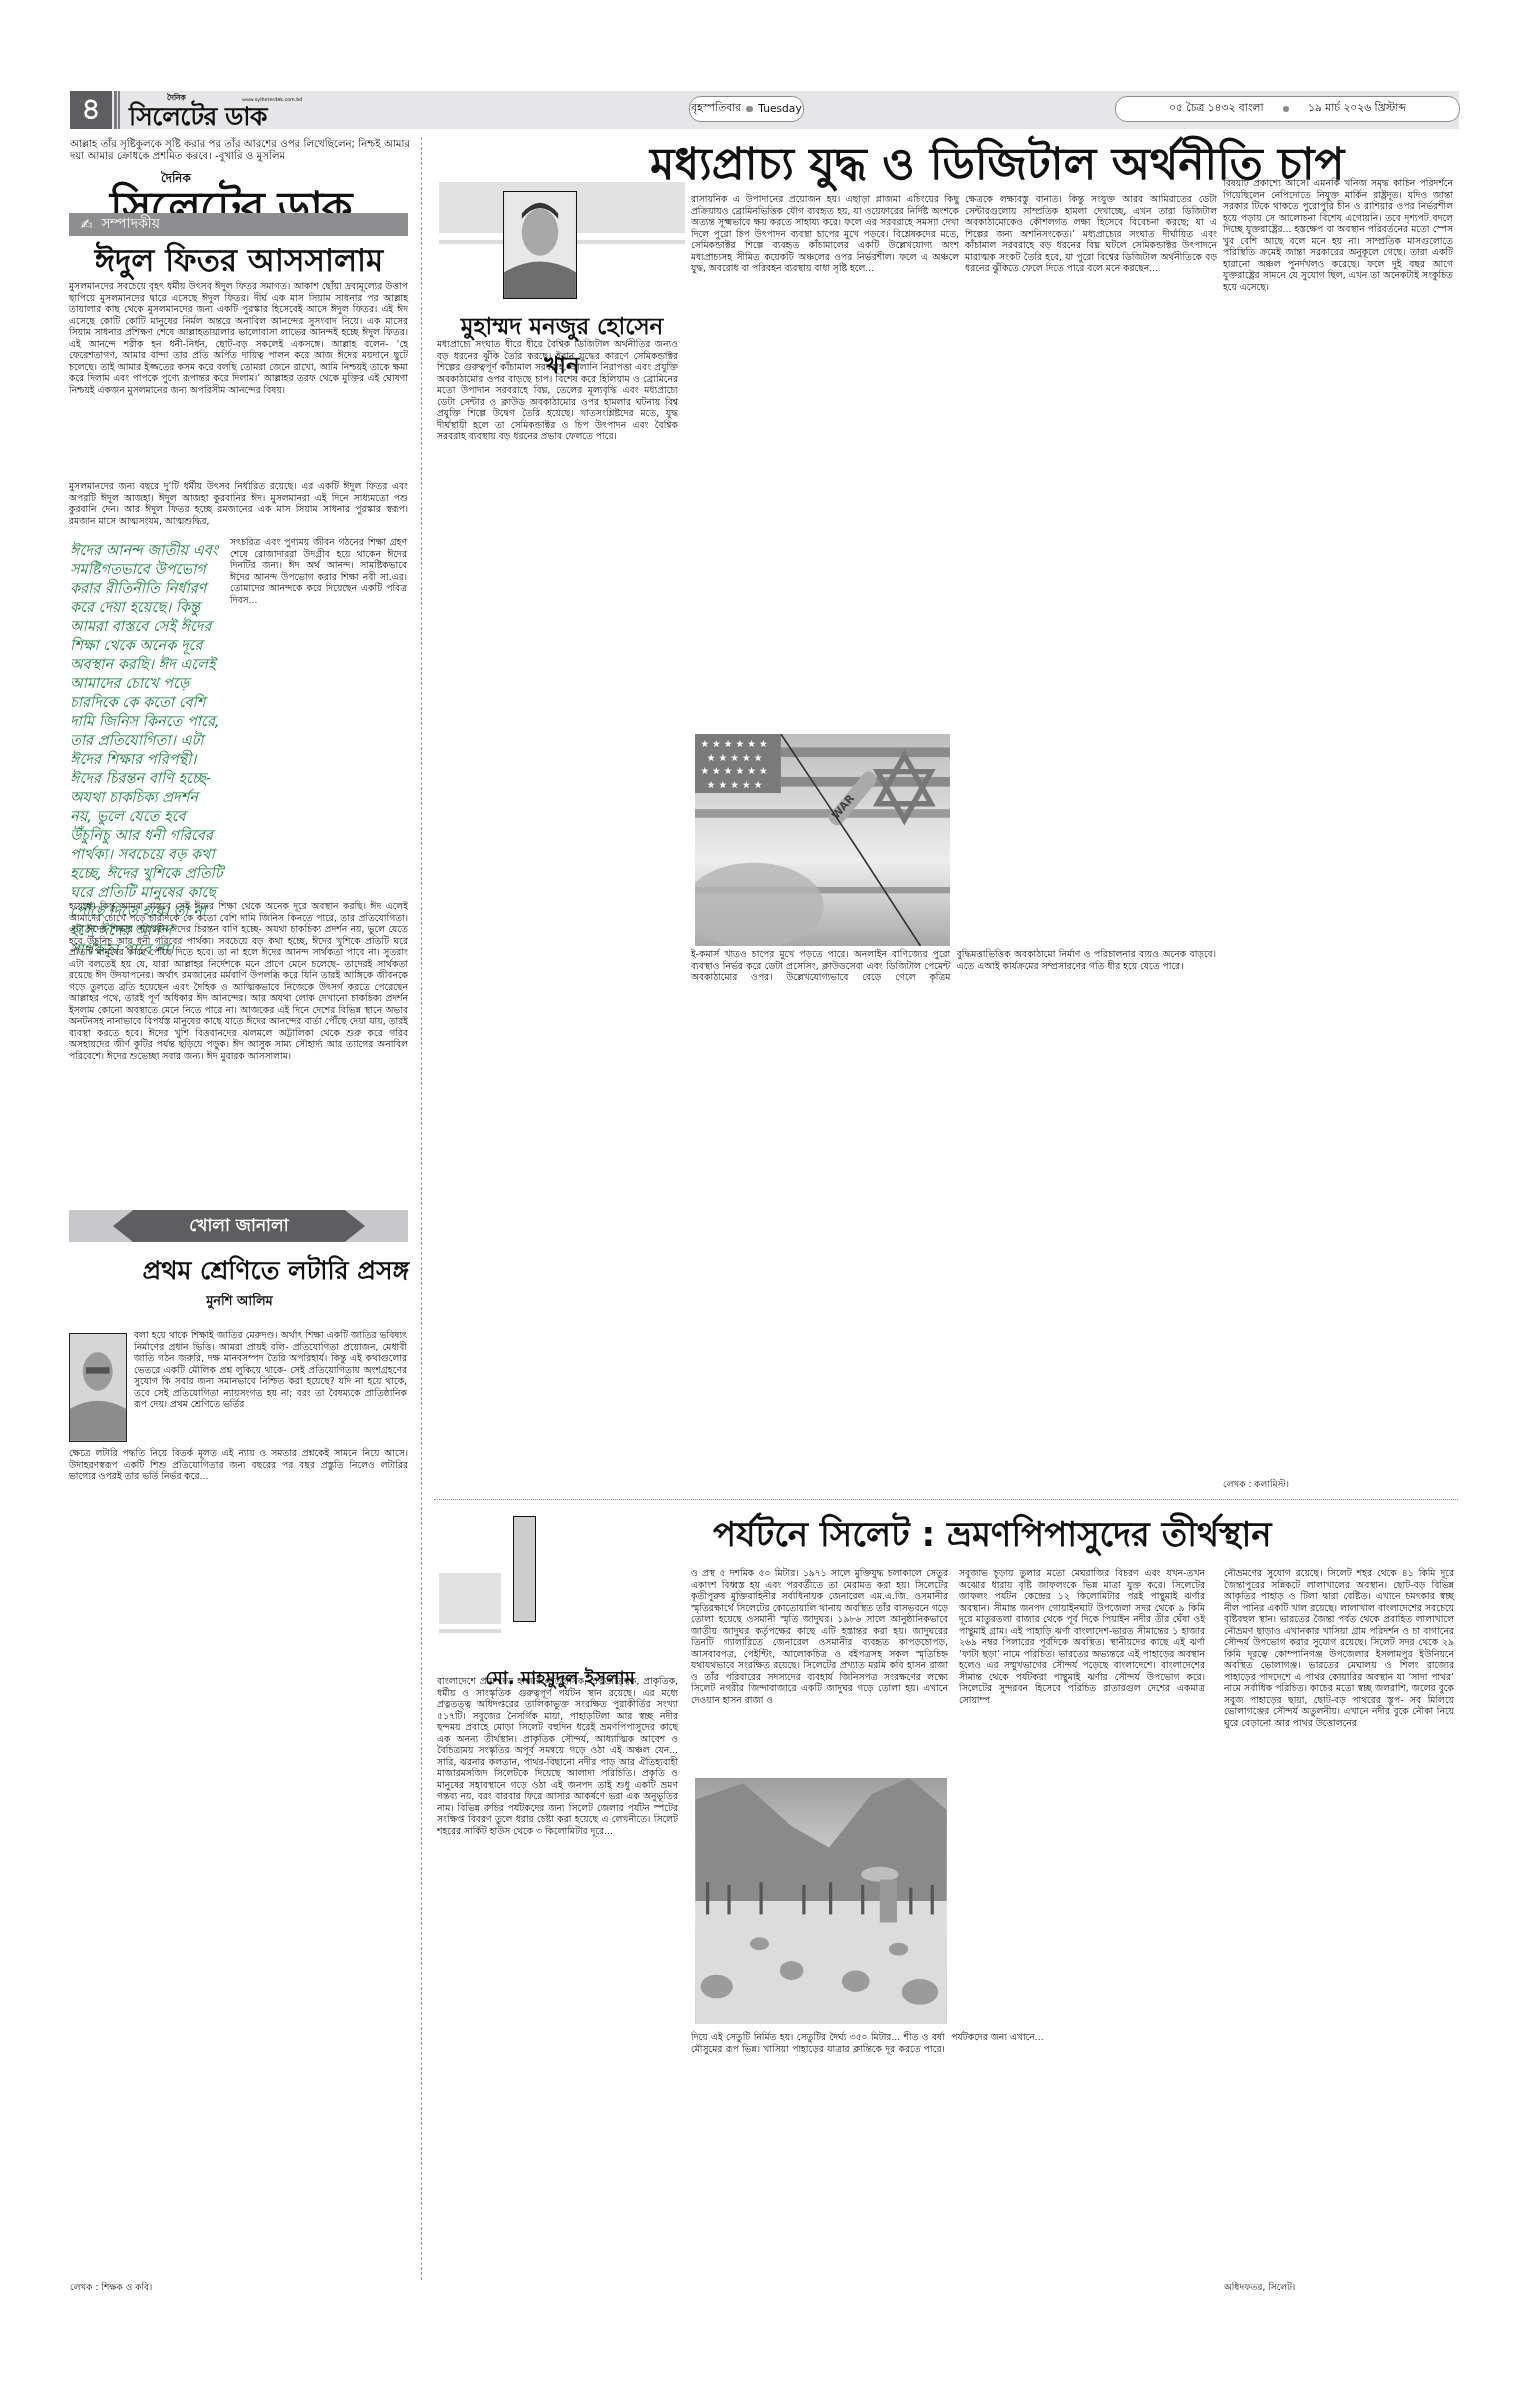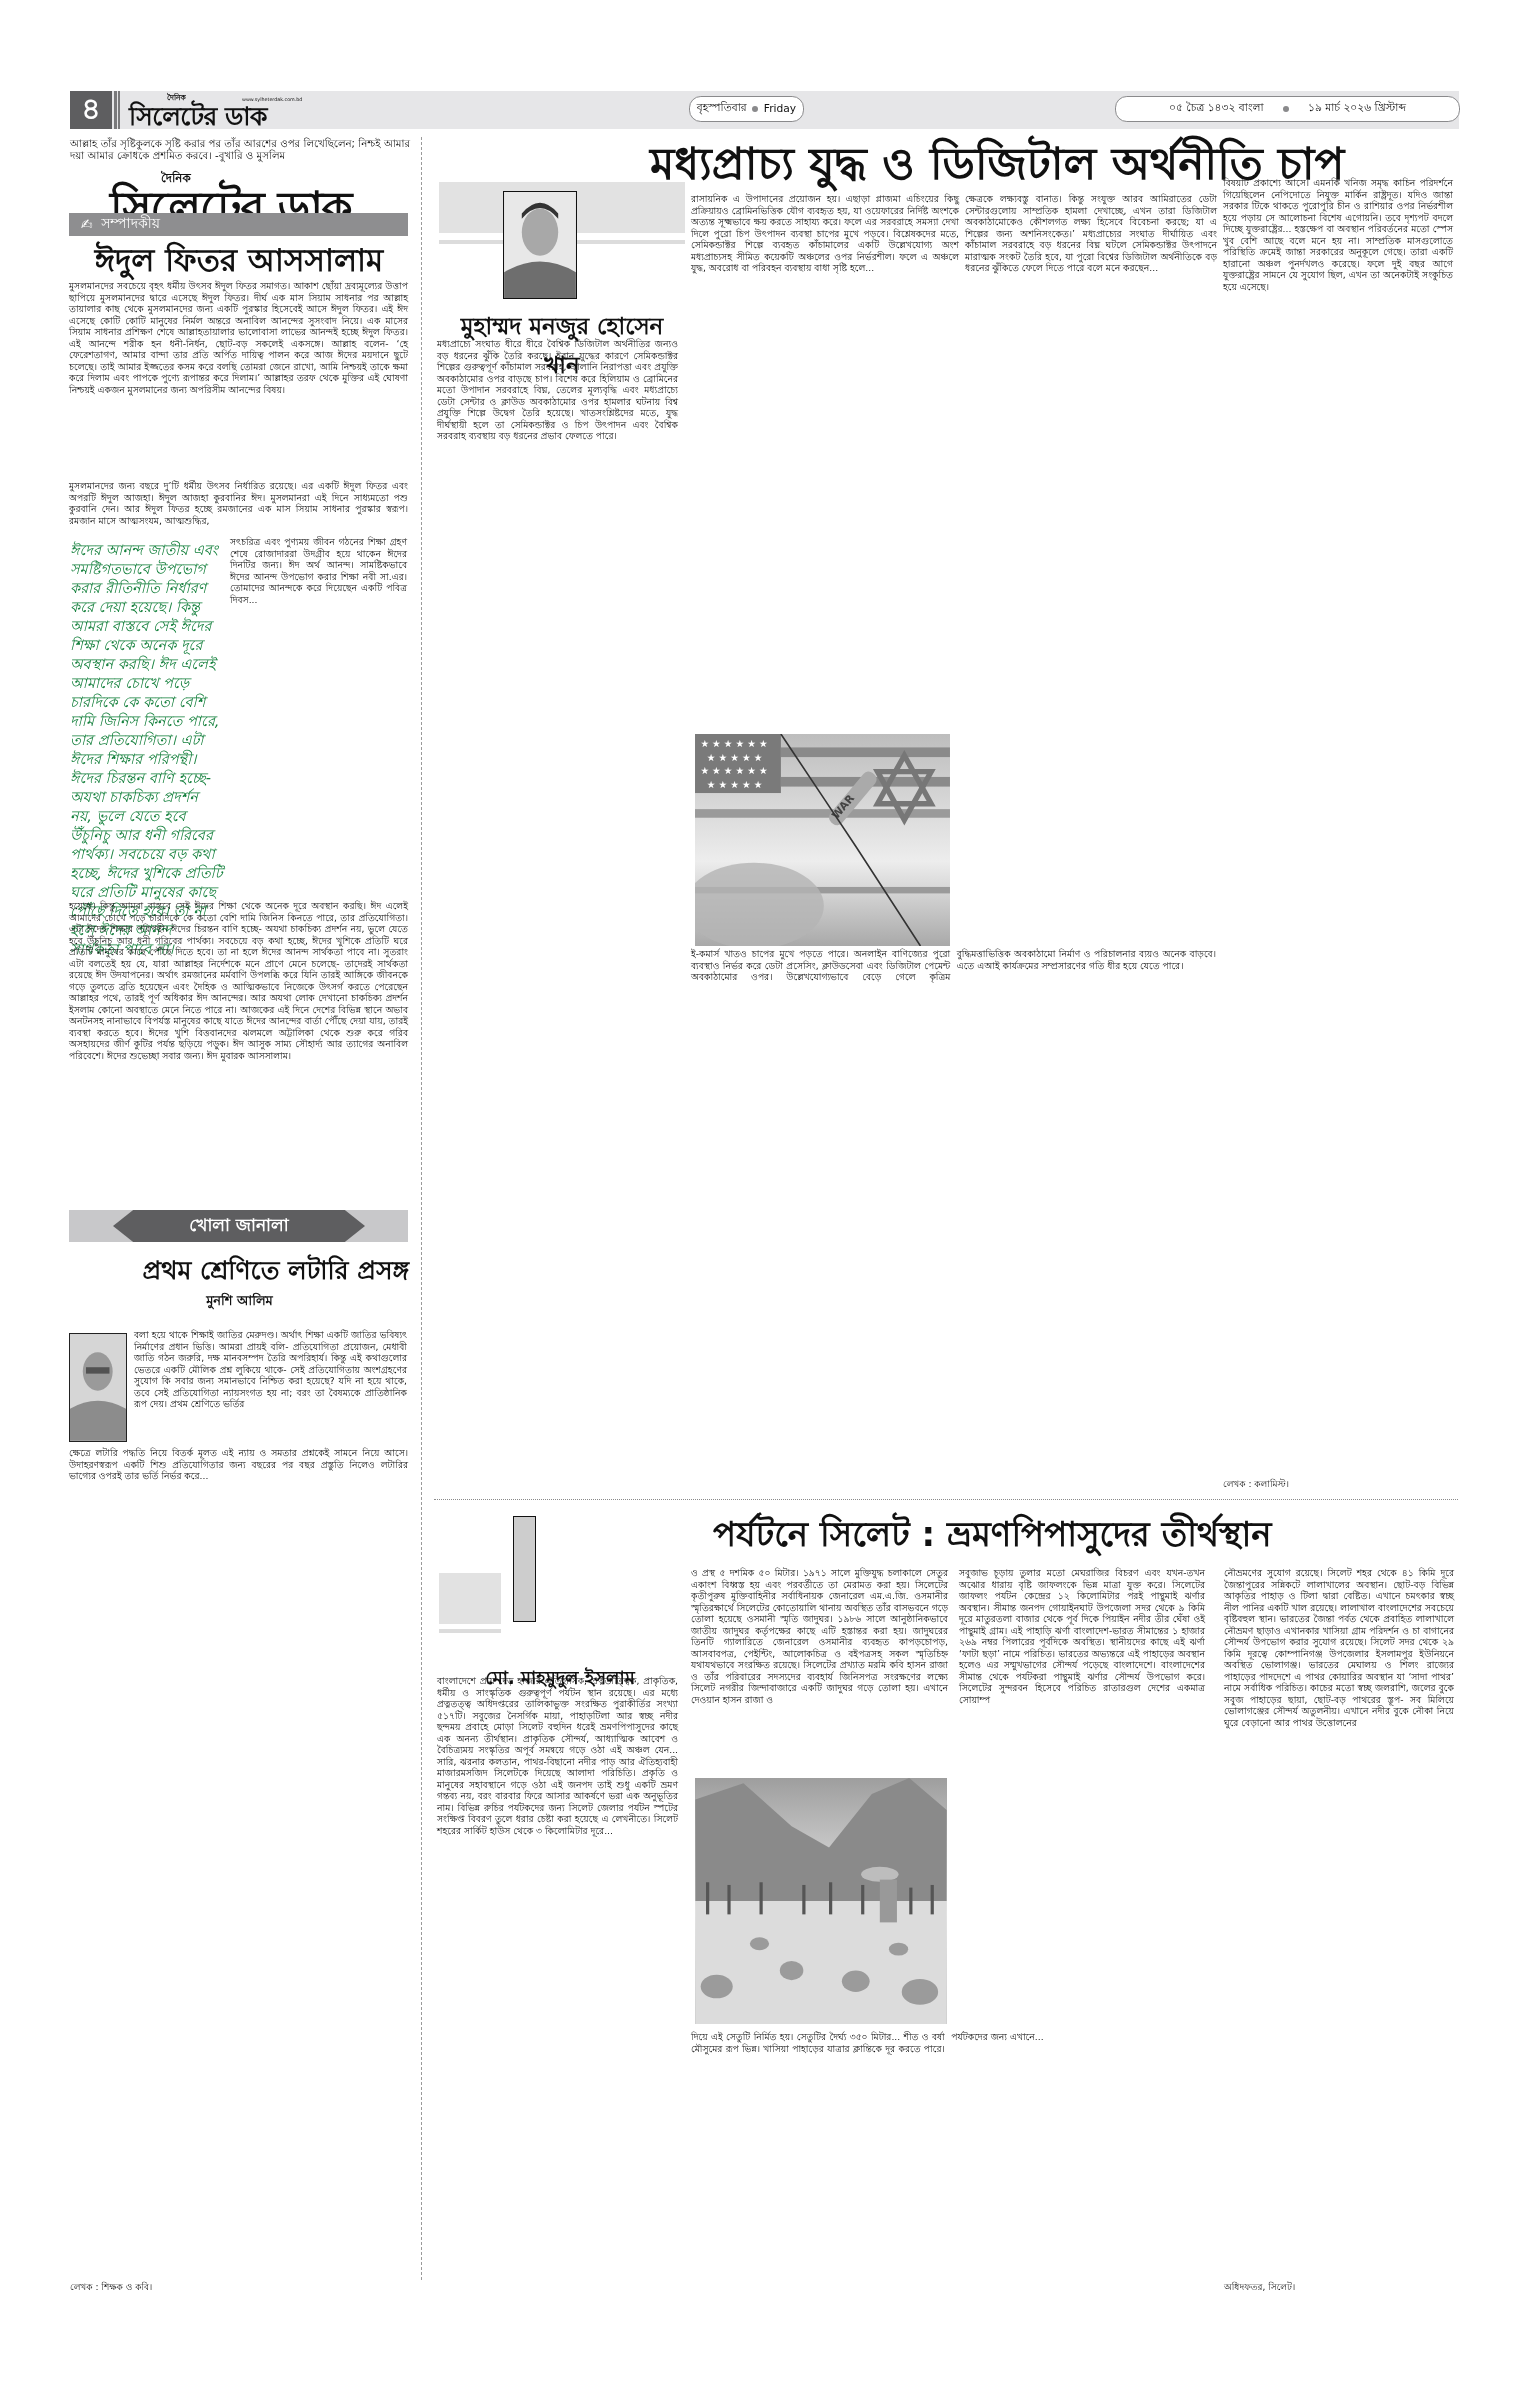--- a/index.html
+++ b/index.html
@@ -88,21 +88,21 @@
 <div class="abs vbar" style="left:114px"></div>
 <div class="abs vbar" style="left:118px;width:1.6px"></div>
 <div id="logo-small" class="abs">
   <span class="daily">দৈনিক</span>
   <span class="name">সিলেটের ডাক</span>
   <span class="url">www.sylheterdak.com.bd</span>
 </div>
 <div id="pill-day" class="abs pill">
   <span>বৃহস্পতিবার</span>
   <span class="dot"></span>
-  <span>Friday</span>
+  <span>Tuesday</span>
 </div>
 <div id="pill-date" class="abs pill">
   <span>০৫ চৈত্র ১৪৩২ বাংলা</span>
   <span class="dot"></span>
   <span>১৯ মার্চ ২০২৬ খ্রিস্টাব্দ</span>
 </div>
 
 <div class="abs vrule" style="left:421px;top:137px;height:2143px"></div>
 
 <div id="hadith" class="abs">আল্লাহ তাঁর সৃষ্টিকুলকে সৃষ্টি করার পর তাঁর আরশের ওপর লিখেছিলেন; নিশ্চই আমার দয়া আমার ক্রোধকে প্রশমিত করবে। -বুখারি ও মুসলিম</div>

